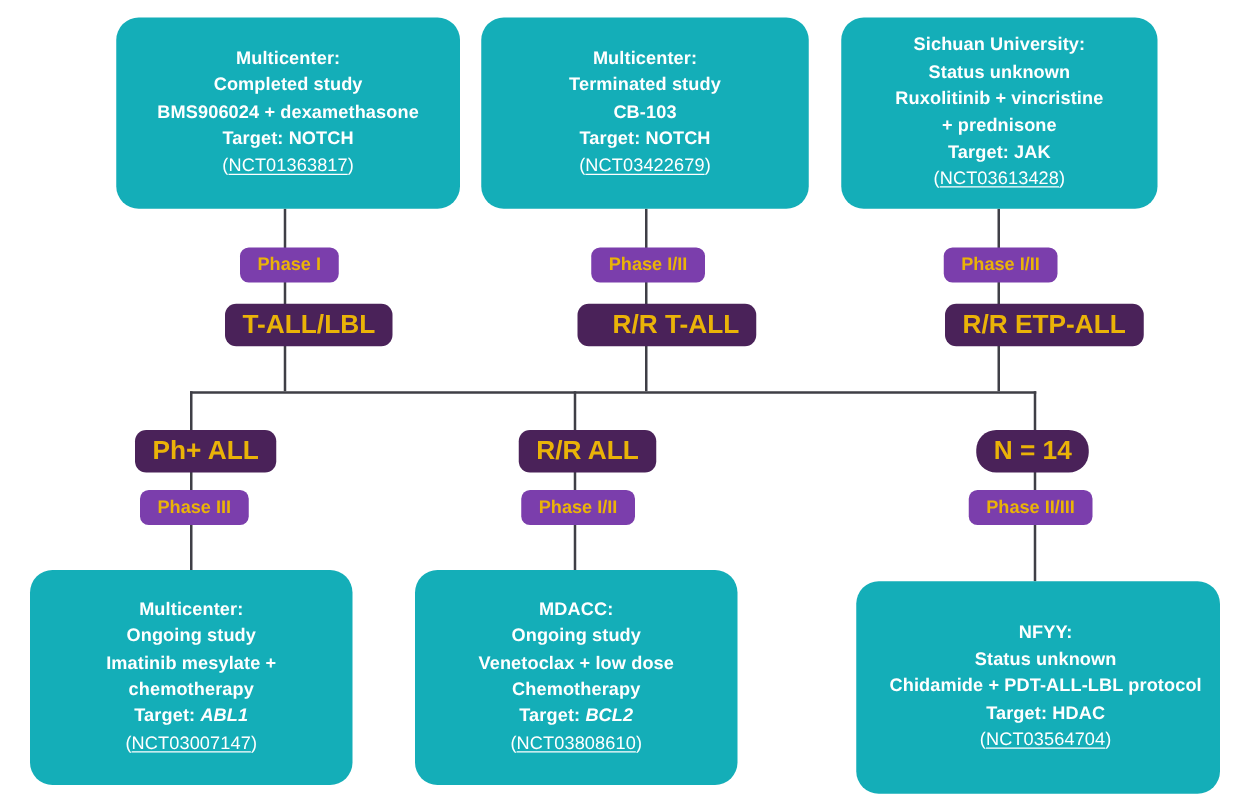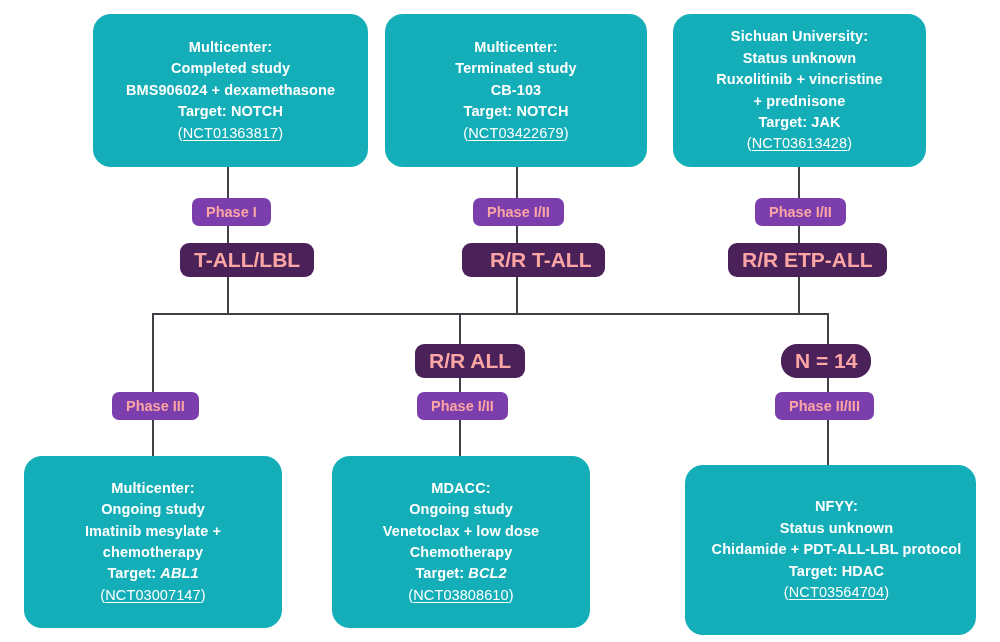--- a/index.html
+++ b/index.html
@@ -64,21 +64,21 @@
 
   
   .badge {
     position: absolute;
     border-radius: 7px;
     z-index: 4;
     display: flex;
     align-items: center;
     justify-content: center;
     box-sizing: border-box;
-    color: #fca5a5;
+    color: #eab308;
     font-weight: bold;
     white-space: nowrap;
     padding: 0 14px;
   }
   .badge-phase {
     background: #7B3EAC;
     height: 28px;
     font-size: 14.5px;
   }
   .badge-disease {
@@ -150,24 +150,27 @@
   <div class="badge badge-phase" style="left:473px; top:198px;">
       <span>Phase I/II</span>
     </div>
   <div class="badge badge-disease" style="left:462px; top:243px;padding-left:28px;">
       <span>R/R T-ALL</span>
     </div>
 
   <div class="badge badge-phase" style="left:755px; top:198px;">
       <span>Phase I/II</span>
     </div>
-  <div class="badge badge-disease" style="left:728px; top:243px;text-align:right;">
+  <div class="badge badge-disease" style="left:756px; top:243px;text-align:right;">
       <span>R/R ETP-ALL</span>
     </div>
 
+  <div class="badge badge-disease" style="left:108px; top:344px;">
+      <span>Ph+ ALL</span>
+    </div>
   <div class="badge badge-phase" style="left:112px; top:392px;">
       <span>Phase III</span>
     </div>
 
   <div class="badge badge-disease" style="left:415px; top:344px;">
       <span>R/R ALL</span>
     </div>
   <div class="badge badge-phase" style="left:417px; top:392px;">
       <span>Phase I/II</span>
     </div>

